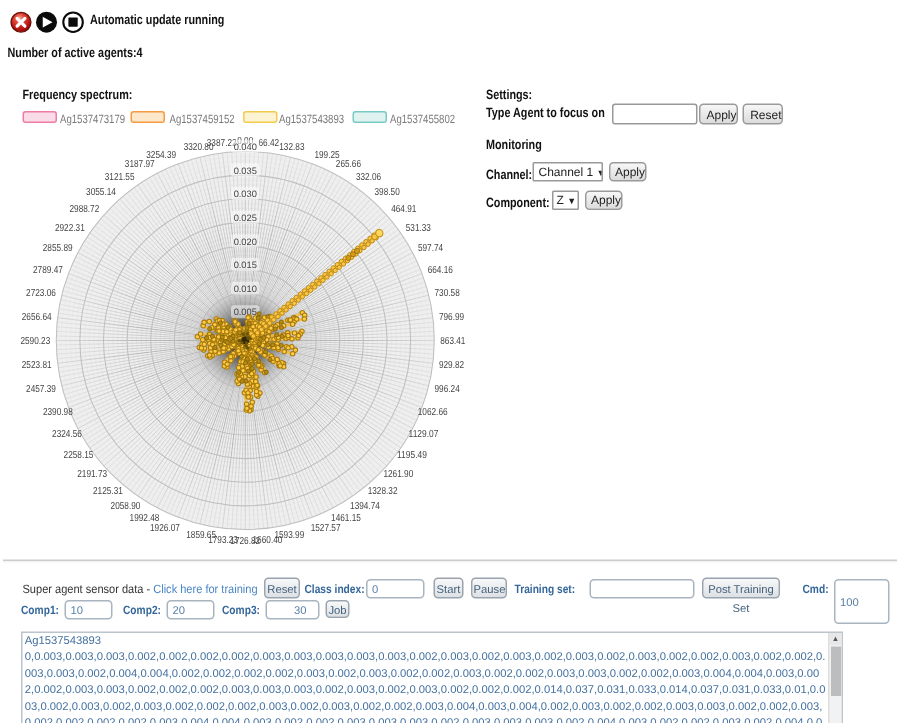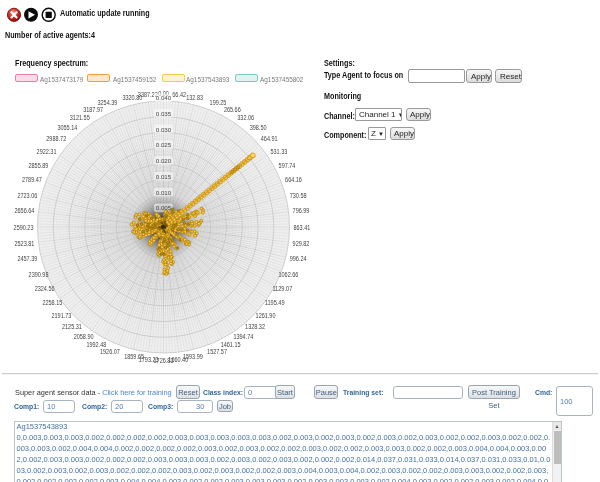--- a/index.html
+++ b/index.html
@@ -958,21 +958,21 @@
 <div class="sel" style="left:355px;top:108px;width:47px;height:13px;font-size:8px;line-height:12px;padding-left:3px;">Channel 1 <span style="font-size:6px">▼</span></div>
 <div class="btn" style="left:406px;top:108px;width:25px;height:13px;font-size:8px;line-height:12px;">Apply</div>
 <div class="b" style="left:324px;top:129.5px;">Component:</div>
 <div class="sel" style="left:368px;top:127px;width:18px;height:13px;font-size:8px;line-height:12px;padding-left:2px;">Z <span style="font-size:6px">▼</span></div>
 <div class="btn" style="left:390px;top:127px;width:25px;height:13px;font-size:8px;line-height:12px;">Apply</div>
 <div style="position:absolute;left:2px;top:373px;width:596px;height:2px;border-top:1px solid #ccc;border-bottom:1px solid #f4f4f4"></div>
 <div style="position:absolute;left:14.5px;top:387.5px;font-size:8px;color:#333;transform:scaleX(0.92);transform-origin:0 0;white-space:nowrap">Super agent sensor data - <span style="color:#4a86c6">Click here for training</span></div>
 <div class="btn2" style="left:176px;top:385px;width:24px;height:14px;font-size:7.5px;line-height:13px;">Reset</div>
 <div class="lbl2" style="left:203px;top:388px;">Class index:</div>
 <input class="inp" style="left: 244px; top: 386px; width: 39px; height: 13px; font-size: 7.5px; padding-left: 3px;" value="0">
-<div class="btn2" style="left:275px;top:385px;width:20px;height:14px;font-size:7.5px;line-height:13px;">Start</div>
+<div class="btn2" style="left:289px;top:385px;width:20px;height:14px;font-size:7.5px;line-height:13px;">Start</div>
 <div class="btn2" style="left:314px;top:385px;width:24px;height:14px;font-size:7.5px;line-height:13px;text-align:right;">Pause</div>
 <div class="lbl2" style="left:343px;top:388px;">Training set:</div>
 <input class="inp" style="left: 393px; top: 386px; width: 70px; height: 13px; font-size: 7.5px;">
 <div class="btn2" style="left:468px;top:385px;width:52px;height:14px;font-size:7.5px;line-height:13px;">Post Training Set</div>
 <div class="lbl2" style="left:535px;top:388px;">Cmd:</div>
 <input class="inp" style="left: 556px; top: 386px; width: 37px; height: 30px; font-size: 7.5px; padding-left: 3px;" value="100">
 <div class="lbl2" style="left:14px;top:402px;">Comp1:</div>
 <input class="inp" style="left: 43px; top: 400px; width: 32px; height: 13px; font-size: 7.5px; padding-left: 3px;" value="10">
 <div class="lbl2" style="left:82px;top:402px;">Comp2:</div>
 <input class="inp" style="left: 111px; top: 400px; width: 32px; height: 13px; font-size: 7.5px; padding-left: 3px;" value="20">

